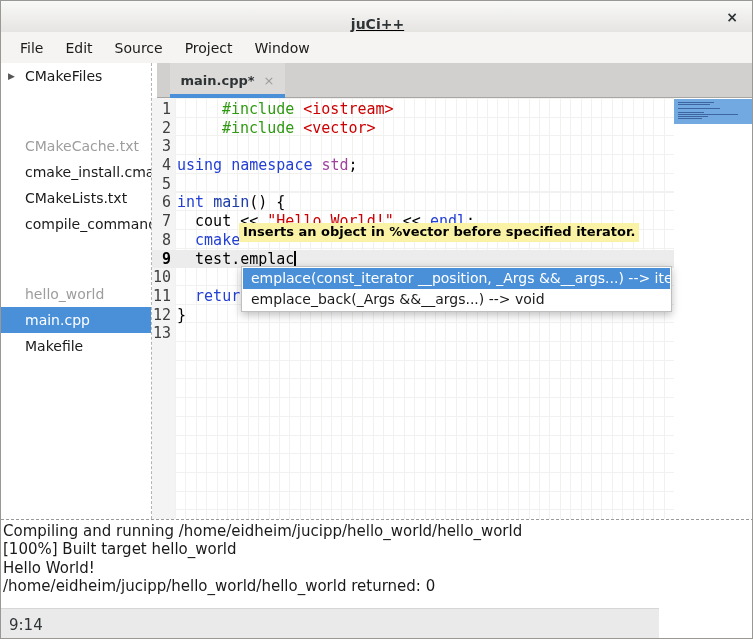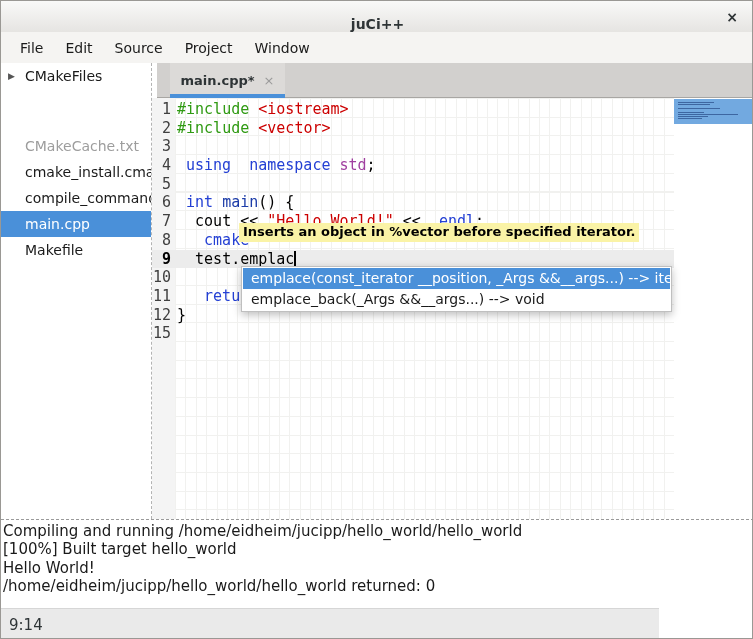--- a/index.html
+++ b/index.html
@@ -3,21 +3,21 @@
 <meta charset="utf-8">
 <style>
   * { margin:0; padding:0; box-sizing:border-box; }
   html,body { width:753px; height:639px; font-family:"DejaVu Sans", sans-serif; }
   .app { position:relative; width:753px; height:639px; background:#fff; overflow:hidden;
          border:1px solid #9a9894; }
 
   
   .titlebar { position:absolute; left:0; top:0; width:753px; height:47px;
     background:linear-gradient(#f9f9f8,#dcdad7); border-bottom:1px solid #bfbcb9;
-    display:flex; align-items:center; justify-content:center; }
+    display:flex; align-items:center; justify-content:center;text-decoration:underline; }
   .titlebar .title { font-size:14px; font-weight:bold; color:#2e3436; }
   .titlebar .close { position:absolute; right:12px; top:6px; width:20px; height:20px;
     font-size:14px; font-weight:bold; color:#2e3436; text-align:center; line-height:20px; cursor:default; }
 
   
   .menubar { position:absolute; left:0; top:31px; width:753px; height:31px;
     background:#f5f4f2; display:flex; align-items:center; padding-left:8px; }
   .menubar .mitem { font-size:14px; color:#1a1a1a; padding:5px 11px; }
 
   
@@ -50,23 +50,23 @@
     padding-top:2px; font-family:"DejaVu Sans Mono", monospace; font-size:15px; color:#404040; }
   .gnum { height:18.7px; line-height:18.7px; text-align:right; padding-right:4px; }
   .gnum.cur { background:#ececec; font-weight:bold; color:#000; }
   .code-area { position:absolute; left:23px; top:0; width:499px; height:100%; background:#fff;
     background-image:
       repeating-linear-gradient(to right, #f1f1ef 0 1px, transparent 1px 10.4px),
       repeating-linear-gradient(to bottom, #f1f1ef 0 1px, transparent 1px 18.7px);
     padding-top:2px; font-family:"DejaVu Sans Mono", monospace; font-size:15px; color:#000; }
   .crow { height:18.7px; line-height:18.7px; white-space:pre; padding-left:2px; }
   .crow.cur { background:#ececec; }
-  .tk-pp  { color:#2f9a12; }
+  .tk-pp  { color:#2f9a12;margin-left:45px; }
   .tk-str { color:#cc0000; }
-  .tk-kw  { color:#2440d4;margin-left:9px; }
+  .tk-kw  { color:#2440d4; }
   .tk-fn  { color:#1c3ca8; }
   .tk-ns  { color:#a040a0; }
   .caret { display:inline-block; width:0; height:15px; border-left:2px solid #000; vertical-align:-2px; }
 
   
   .minimap { position:absolute; right:0; top:0; width:80px; height:100%; background:#ffffff; }
   .mm-view { position:absolute; left:0; top:1px; width:80px; height:25px; background:#72a9e0; padding:3px 0 0 4px; }
   .mm-line { height:1px; margin-bottom:1px; background:rgba(18,48,110,0.55); }
 
   
@@ -114,21 +114,27 @@
         <span class="expander">▶</span>
         <span>CMakeFiles</span>
       </div>
       <div class="trow muted">
         <span>CMakeCache.txt</span>
       </div>
       <div class="trow">
         <span>cmake_install.cmake</span>
       </div>
       <div class="trow">
+        <span>CMakeLists.txt</span>
+      </div>
+      <div class="trow">
         <span>compile_commands.json</span>
+      </div>
+      <div class="trow muted">
+        <span>hello_world</span>
       </div>
       <div class="trow selected">
         <span>main.cpp</span>
       </div>
       <div class="trow">
         <span>Makefile</span>
       </div>
     </div>
 
     <div class="editor-pane">
@@ -149,21 +155,21 @@
           <div class="gnum">3</div>
           <div class="gnum">4</div>
           <div class="gnum">5</div>
           <div class="gnum">6</div>
           <div class="gnum">7</div>
           <div class="gnum">8</div>
           <div class="gnum cur">9</div>
           <div class="gnum">10</div>
           <div class="gnum">11</div>
           <div class="gnum">12</div>
-          <div class="gnum">15</div>
+          <div class="gnum">13</div>
         </div>
 
         <div class="code-area">
           <div class="crow"><span class="tk-pp">#include</span><span> </span><span class="tk-str">&lt;iostream&gt;</span></div>
           <div class="crow"><span class="tk-pp">#include</span><span> </span><span class="tk-str">&lt;vector&gt;</span></div>
           <div class="crow"></div>
           <div class="crow"><span class="tk-kw">using</span><span> </span><span class="tk-kw">namespace</span><span> </span><span class="tk-ns">std</span><span>;</span></div>
           <div class="crow"></div>
           <div class="crow"><span class="tk-kw">int</span><span> </span><span class="tk-fn">main</span><span>() {</span></div>
           <div class="crow"><span>  cout &lt;&lt; </span><span class="tk-str">"Hello World!"</span><span> &lt;&lt; </span><span class="tk-kw">endl</span><span>;</span></div>

